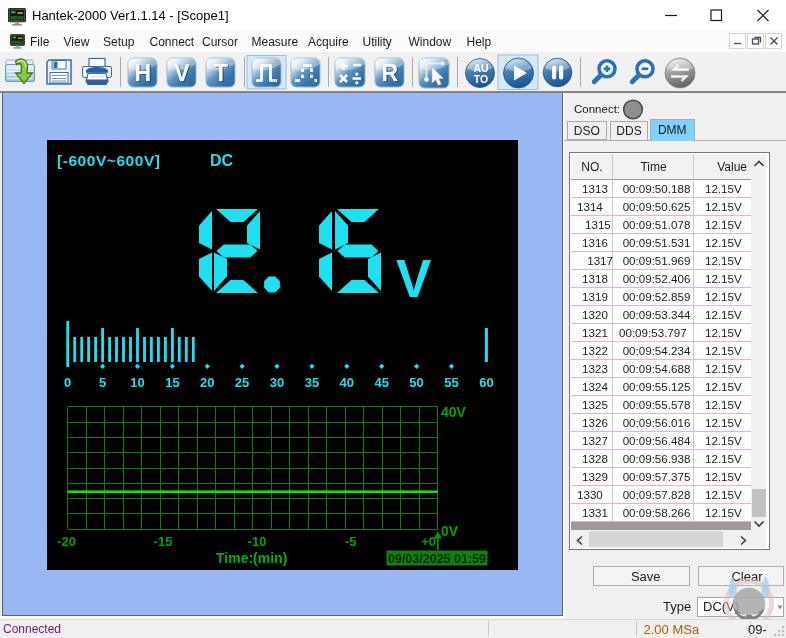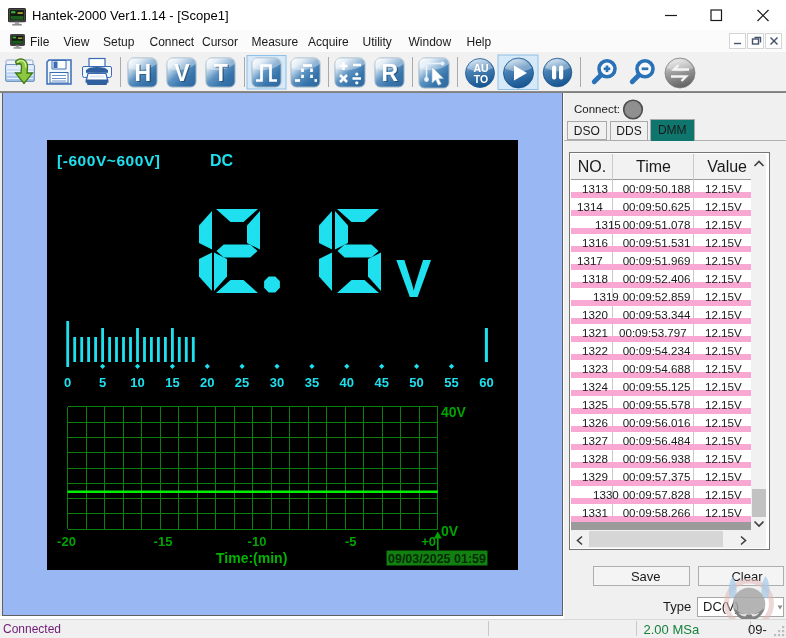--- a/index.html
+++ b/index.html
@@ -1,23 +1,23 @@
 <!DOCTYPE html>
 <html><head><meta charset="utf-8">
 <style>
 * { margin:0; padding:0; }
 body { width:786px; height:638px; position:relative; overflow:hidden;
   font-family:"Liberation Sans", sans-serif; background:#ffffff; }
 .abs { position:absolute; }
 .menuitem { position:absolute; top:33px; height:19px; line-height:19px;
   font-size:12px; color:#1a1a1a; }
-.th { position:absolute; top:154px; height:24px; line-height:26px; font-size:16px;
+.th { position:absolute; top:154px; height:24px; line-height:26px; font-size:12px;
   color:#1a1a1a; text-align:center; }
 .tr { position:absolute; left:571px; width:180px; height:18px; line-height:18px;
-  font-size:11.6px; color:#1a1a1a; border-bottom:6px solid #f9a8d4; box-sizing:border-box; }
+  font-size:11.6px; color:#1a1a1a; border-bottom:1px solid #f9a8d4; box-sizing:border-box; }
 .tr span { padding-left:6px; box-sizing:border-box; }
 </style></head>
 <body>
 
 <div class="abs" style="left:0;top:0;width:786px;height:30px;background:#ffffff"></div>
 <svg class="abs" style="left:8px;top:8px" width="18" height="18" viewBox="0 0 17 17">
 <rect x="0.5" y="0.5" width="16" height="12.5" rx="1" fill="#4a4a4a" stroke="#2b2b2b"></rect>
 <rect x="2" y="2" width="13" height="9.5" fill="#101810"></rect>
 <rect x="2.5" y="7.5" width="12" height="3.5" fill="#1c5c1c"></rect>
 <rect x="3" y="3" width="4" height="2" fill="#3fae3f"></rect>
@@ -364,60 +364,60 @@
 </svg>
 
 <div class="abs" style="left:564px;top:93px;width:222px;height:526px;background:#f0f0f0"></div>
 <div class="abs" style="left:574px;top:103px;font-size:11.5px;color:#1a1a1a">Connect:</div>
 <svg class="abs" style="left:623px;top:99px" width="21" height="21">
     <circle cx="10" cy="10.5" r="9.3" fill="#8f8f8f" stroke="#4d4d4d" stroke-width="1.6"></circle>
   </svg>
 <div class="abs" style="left:564px;top:140px;width:222px;height:1px;background:#b0b0b0"></div>
 <div class="abs" style="left:566.5px;top:121px;width:40.5px;height:19px;background:#f0f0f0;border:1px solid #a9a9a9;box-sizing:border-box;font-size:12px;text-align:center;line-height:18px;color:#1a1a1a">DSO</div>
 <div class="abs" style="left:610px;top:121px;width:38px;height:20px;background:#f0f0f0;border:1px solid #a9a9a9;box-sizing:border-box;font-size:12px;text-align:center;line-height:18px;color:#1a1a1a">DDS</div>
-<div class="abs" style="left:650px;top:119px;width:44.5px;height:22px;background:#0f766e;border:1px solid #a9a9a9;border-bottom:none;box-sizing:border-box;font-size:12px;text-align:center;line-height:20px;color:#1a1a1a">DMM</div>
+<div class="abs" style="left:650px;top:119px;width:44.5px;height:22px;background:#7dd3fc;border:1px solid #a9a9a9;border-bottom:none;box-sizing:border-box;font-size:12px;text-align:center;line-height:20px;color:#1a1a1a">DMM</div>
 <div style="position:absolute;left:569px;top:152px;width:201px;height:398px;border:1.5px solid #767676;background:#ffffff;box-sizing:border-box"></div>
 <div style="position:absolute;left:571px;top:154px;width:180px;height:26px;background:#f2f2f2;border-bottom:1.5px solid #9b9b9b;box-sizing:border-box"></div>
 <div class="th" style="left:571px;width:42px">NO.</div>
 <div class="th" style="left:613px;width:81px">Time</div>
 <div class="th" style="left:694px;width:57px;text-align:right;padding-right:4px;box-sizing:border-box">Value</div>
 <div style="position:absolute;left:612px;top:154px;width:1px;height:368px;background:#c9c9c9"></div>
 <div style="position:absolute;left:693px;top:154px;width:1px;height:368px;background:#c9c9c9"></div>
 <div class="tr" style="top:180px">
 <span style="position:absolute;left:0;width:42px;text-align:center">1313</span>
 <span style="position:absolute;left:42px;width:81px;text-align:center">00:09:50.188</span>
 <span style="position:absolute;left:128px;width:56px">12.15V</span>
 </div>
 <div class="tr" style="top:198px">
 <span style="position:absolute;left:0;width:42px;">1314</span>
 <span style="position:absolute;left:42px;width:81px;text-align:center">00:09:50.625</span>
 <span style="position:absolute;left:128px;width:56px">12.15V</span>
 </div>
 <div class="tr" style="top:216px">
-<span style="position:absolute;left:18px;width:28px;text-align:right">1315</span>
+<span style="position:absolute;left:8px;width:28px;text-align:right">1315</span>
 <span style="position:absolute;left:42px;width:81px;text-align:center">00:09:51.078</span>
 <span style="position:absolute;left:128px;width:56px">12.15V</span>
 </div>
 <div class="tr" style="top:234px">
 <span style="position:absolute;left:0;width:42px;text-align:center">1316</span>
 <span style="position:absolute;left:42px;width:81px;text-align:center">00:09:51.531</span>
 <span style="position:absolute;left:128px;width:56px">12.15V</span>
 </div>
 <div class="tr" style="top:252px">
-<span style="position:absolute;left:0;width:42px;text-align:left">1317</span>
+<span style="position:absolute;left:0;width:42px;text-align:right">1317</span>
 <span style="position:absolute;left:42px;width:81px;text-align:center">00:09:51.969</span>
 <span style="position:absolute;left:128px;width:56px">12.15V</span>
 </div>
 <div class="tr" style="top:270px">
 <span style="position:absolute;left:0;width:42px;text-align:center">1318</span>
 <span style="position:absolute;left:42px;width:81px;text-align:center">00:09:52.406</span>
 <span style="position:absolute;left:128px;width:56px">12.15V</span>
 </div>
 <div class="tr" style="top:288px">
-<span style="position:absolute;left:16px;width:42px;">1319</span>
+<span style="position:absolute;left:0;width:42px;text-align:center">1319</span>
 <span style="position:absolute;left:42px;width:81px;text-align:center">00:09:52.859</span>
 <span style="position:absolute;left:128px;width:56px">12.15V</span>
 </div>
 <div class="tr" style="top:306px">
 <span style="position:absolute;left:0;width:42px;text-align:center">1320</span>
 <span style="position:absolute;left:42px;width:81px;text-align:center">00:09:53.344</span>
 <span style="position:absolute;left:128px;width:56px">12.15V</span>
 </div>
 <div class="tr" style="top:324px">
 <span style="position:absolute;left:0;width:42px;text-align:center">1321</span>
@@ -458,21 +458,21 @@
 <span style="position:absolute;left:0;width:42px;text-align:center">1328</span>
 <span style="position:absolute;left:42px;width:81px;text-align:center">00:09:56.938</span>
 <span style="position:absolute;left:128px;width:56px">12.15V</span>
 </div>
 <div class="tr" style="top:468px">
 <span style="position:absolute;left:0;width:42px;text-align:center">1329</span>
 <span style="position:absolute;left:42px;width:81px;text-align:center">00:09:57.375</span>
 <span style="position:absolute;left:128px;width:56px">12.15V</span>
 </div>
 <div class="tr" style="top:486px">
-<span style="position:absolute;left:16px;width:24px;text-align:center">1330</span>
+<span style="position:absolute;left:0;width:24px;text-align:center">1330</span>
 <span style="position:absolute;left:42px;width:81px;text-align:center">00:09:57.828</span>
 <span style="position:absolute;left:128px;width:56px">12.15V</span>
 </div>
 <div class="tr" style="top:504px">
 <span style="position:absolute;left:0;width:42px;text-align:center">1331</span>
 <span style="position:absolute;left:42px;width:81px;text-align:center">00:09:58.266</span>
 <span style="position:absolute;left:128px;width:56px">12.15V</span>
 </div>
 <div style="position:absolute;left:571px;top:522px;width:180px;height:8px;background:#9b9b9b"></div>
 <div style="position:absolute;left:751px;top:154px;width:15px;height:376px;background:#f1f1f1"></div>
@@ -506,21 +506,21 @@
 </svg>
 <svg class="abs" style="left:776px;top:602px" width="9" height="10">
     <polygon points="1.5,3.5 6.5,3.5 4,7.5" fill="#8a8a8a"></polygon>
   </svg>
 
 <div class="abs" style="left:0;top:619px;width:786px;height:19px;background:#f0f0f0;border-top:1px solid #d9d9d9;box-sizing:border-box"></div>
 <div class="abs" style="left:3px;top:622px;font-size:12px;color:#701a75">Connected</div>
 <div class="abs" style="left:488px;top:621px;width:1px;height:15px;background:#c9c9c9"></div>
 <div class="abs" style="left:636px;top:621px;width:1px;height:15px;background:#c9c9c9"></div>
 <div class="abs" style="left:750px;top:621px;width:1px;height:15px;background:#c9c9c9"></div>
-<div class="abs" style="left:643.5px;top:622px;font-size:13px;color:#15803d">2.00 MSa</div>
+<div class="abs" style="left:643.5px;top:622px;font-size:13px;color:#a16207">2.00 MSa</div>
 <div class="abs" style="left:748px;top:622px;font-size:13px;color:#1a1a1a">09-</div>
 <svg class="abs" style="left:770px;top:622px" width="16" height="16" viewBox="0 0 16 16">
     <rect x="12" y="12" width="2.2" height="2.2" fill="#bcbcbc"></rect>
     <rect x="12" y="8" width="2.2" height="2.2" fill="#bcbcbc"></rect>
     <rect x="12" y="4" width="2.2" height="2.2" fill="#bcbcbc"></rect>
     <rect x="8" y="12" width="2.2" height="2.2" fill="#bcbcbc"></rect>
     <rect x="8" y="8" width="2.2" height="2.2" fill="#bcbcbc"></rect>
     <rect x="4" y="12" width="2.2" height="2.2" fill="#bcbcbc"></rect>
   </svg>
 </body></html>

